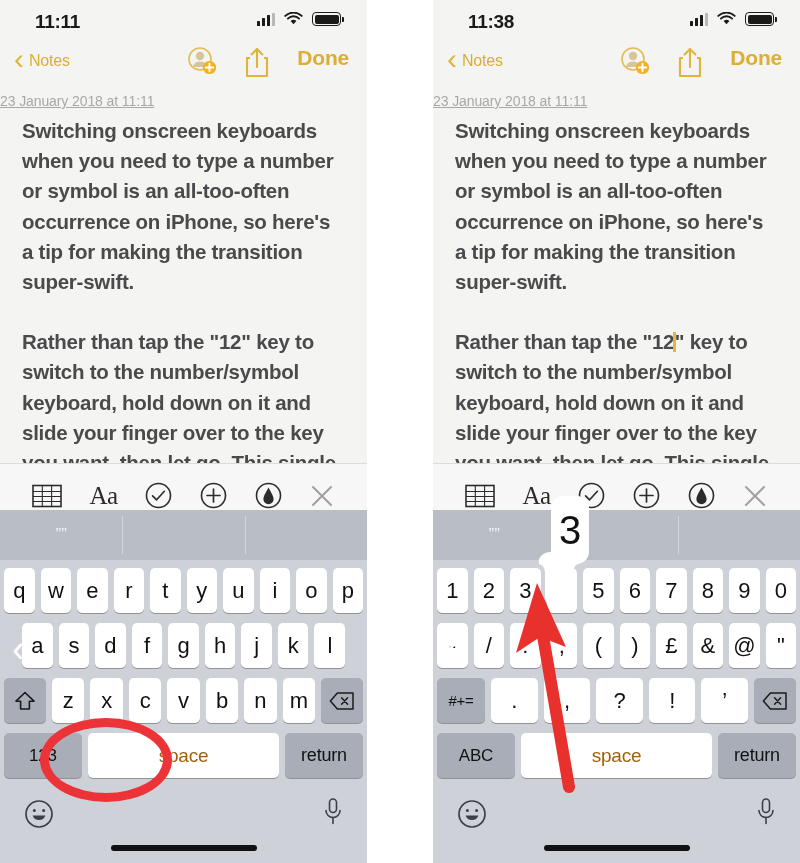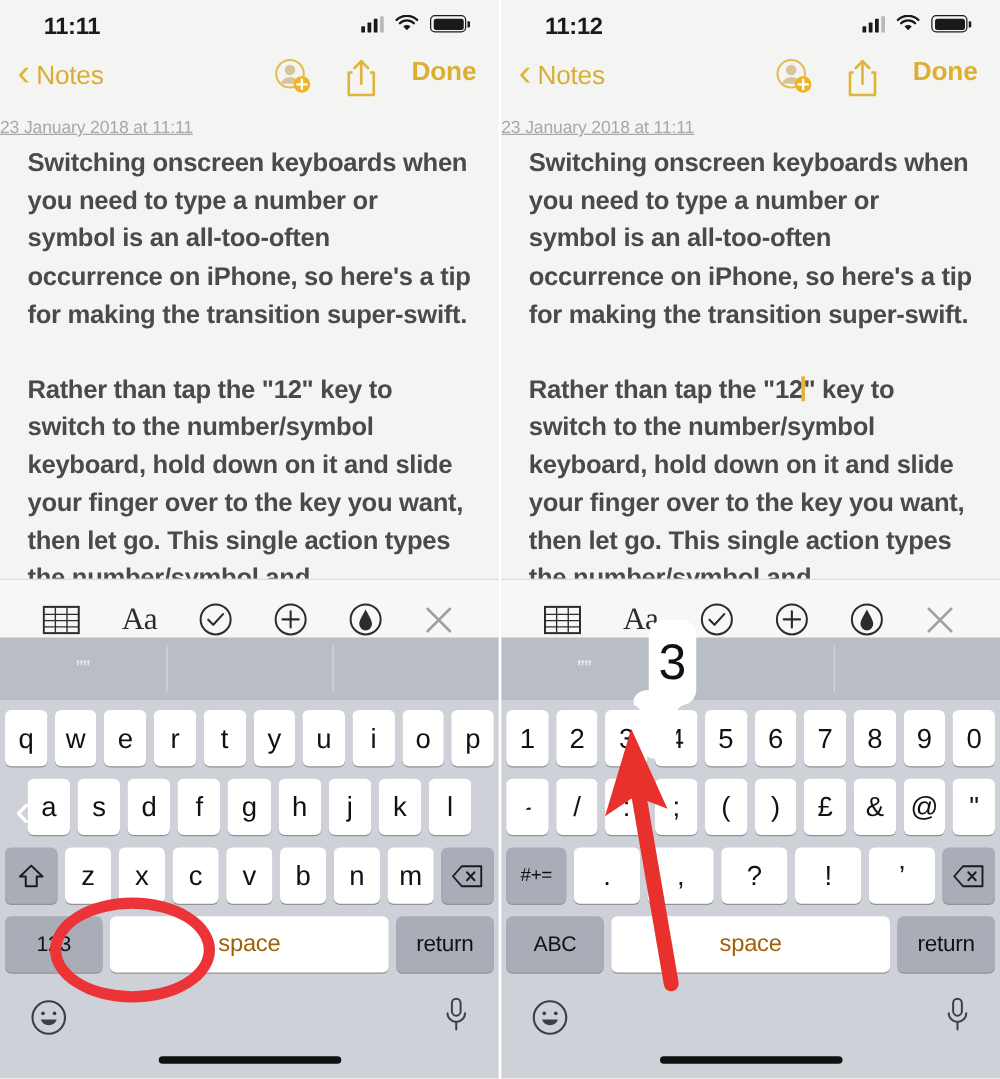--- a/index.html
+++ b/index.html
@@ -7,20 +7,21 @@
     width: 800px; height: 863px;
     background: #ffffff;
     font-family: "Liberation Sans", sans-serif;
     overflow: hidden;
   }
   #root {
     position: relative;
     width: 800px; height: 863px;
     display: flex;
     background: #ffffff;
+    gap: 32px;
   }
   .panel {
     position: relative;
     width: 399px;
     height: 863px;
     background: #f4f4f2;
     overflow: hidden;
   }
   .panel-divider {
     width: 2px;
@@ -78,21 +79,21 @@
     position: absolute;
     left: 14px; top: 5px;
     display: flex; align-items: center; gap: 5px;
     color: #e0b43a;
   }
   .nav-back .chev {
     font-size: 30px; line-height: 30px; font-weight: 500;
     color: #e0b43a; margin-top: -3px;
   }
   .nav-back-label {
-    font-size: 21px;
+    font-size: 16px;
     color: #d9ae34;
     letter-spacing: -0.2px;
   }
   .nav-actions {
     position: absolute;
     right: 18px; top: 4px;
     display: flex; align-items: flex-start; gap: 27px;
   }
   .icon-btn { display:flex; align-items:center; justify-content:center; }
   .nav-done {
@@ -445,21 +446,21 @@
     </div>
 
     <div class="annot-ellipse" style="left:40px; top:718px; width:132px; height:84px;"></div>
   </div>
 
   <div class="panel-divider"></div>
 
   <div class="panel">
 
     <div class="statusbar">
-      <div class="status-time">11:12</div>
+      <div class="status-time">11:38</div>
       <div class="status-right">
         <div class="sig-bars">
             <i></i>
             <i></i>
             <i></i>
             <i></i>
           </div>
         <svg width="19" height="14" viewBox="0 0 19 14">
           <path d="M9.5 12.2 L6.6 9.1 a4.2 4.2 0 0 1 5.8 0 Z" fill="#1a1a1a"></path>
           <path d="M3.9 6.6 a8 8 0 0 1 11.2 0" stroke="#1a1a1a" stroke-width="1.9" fill="none" stroke-linecap="round"></path>

